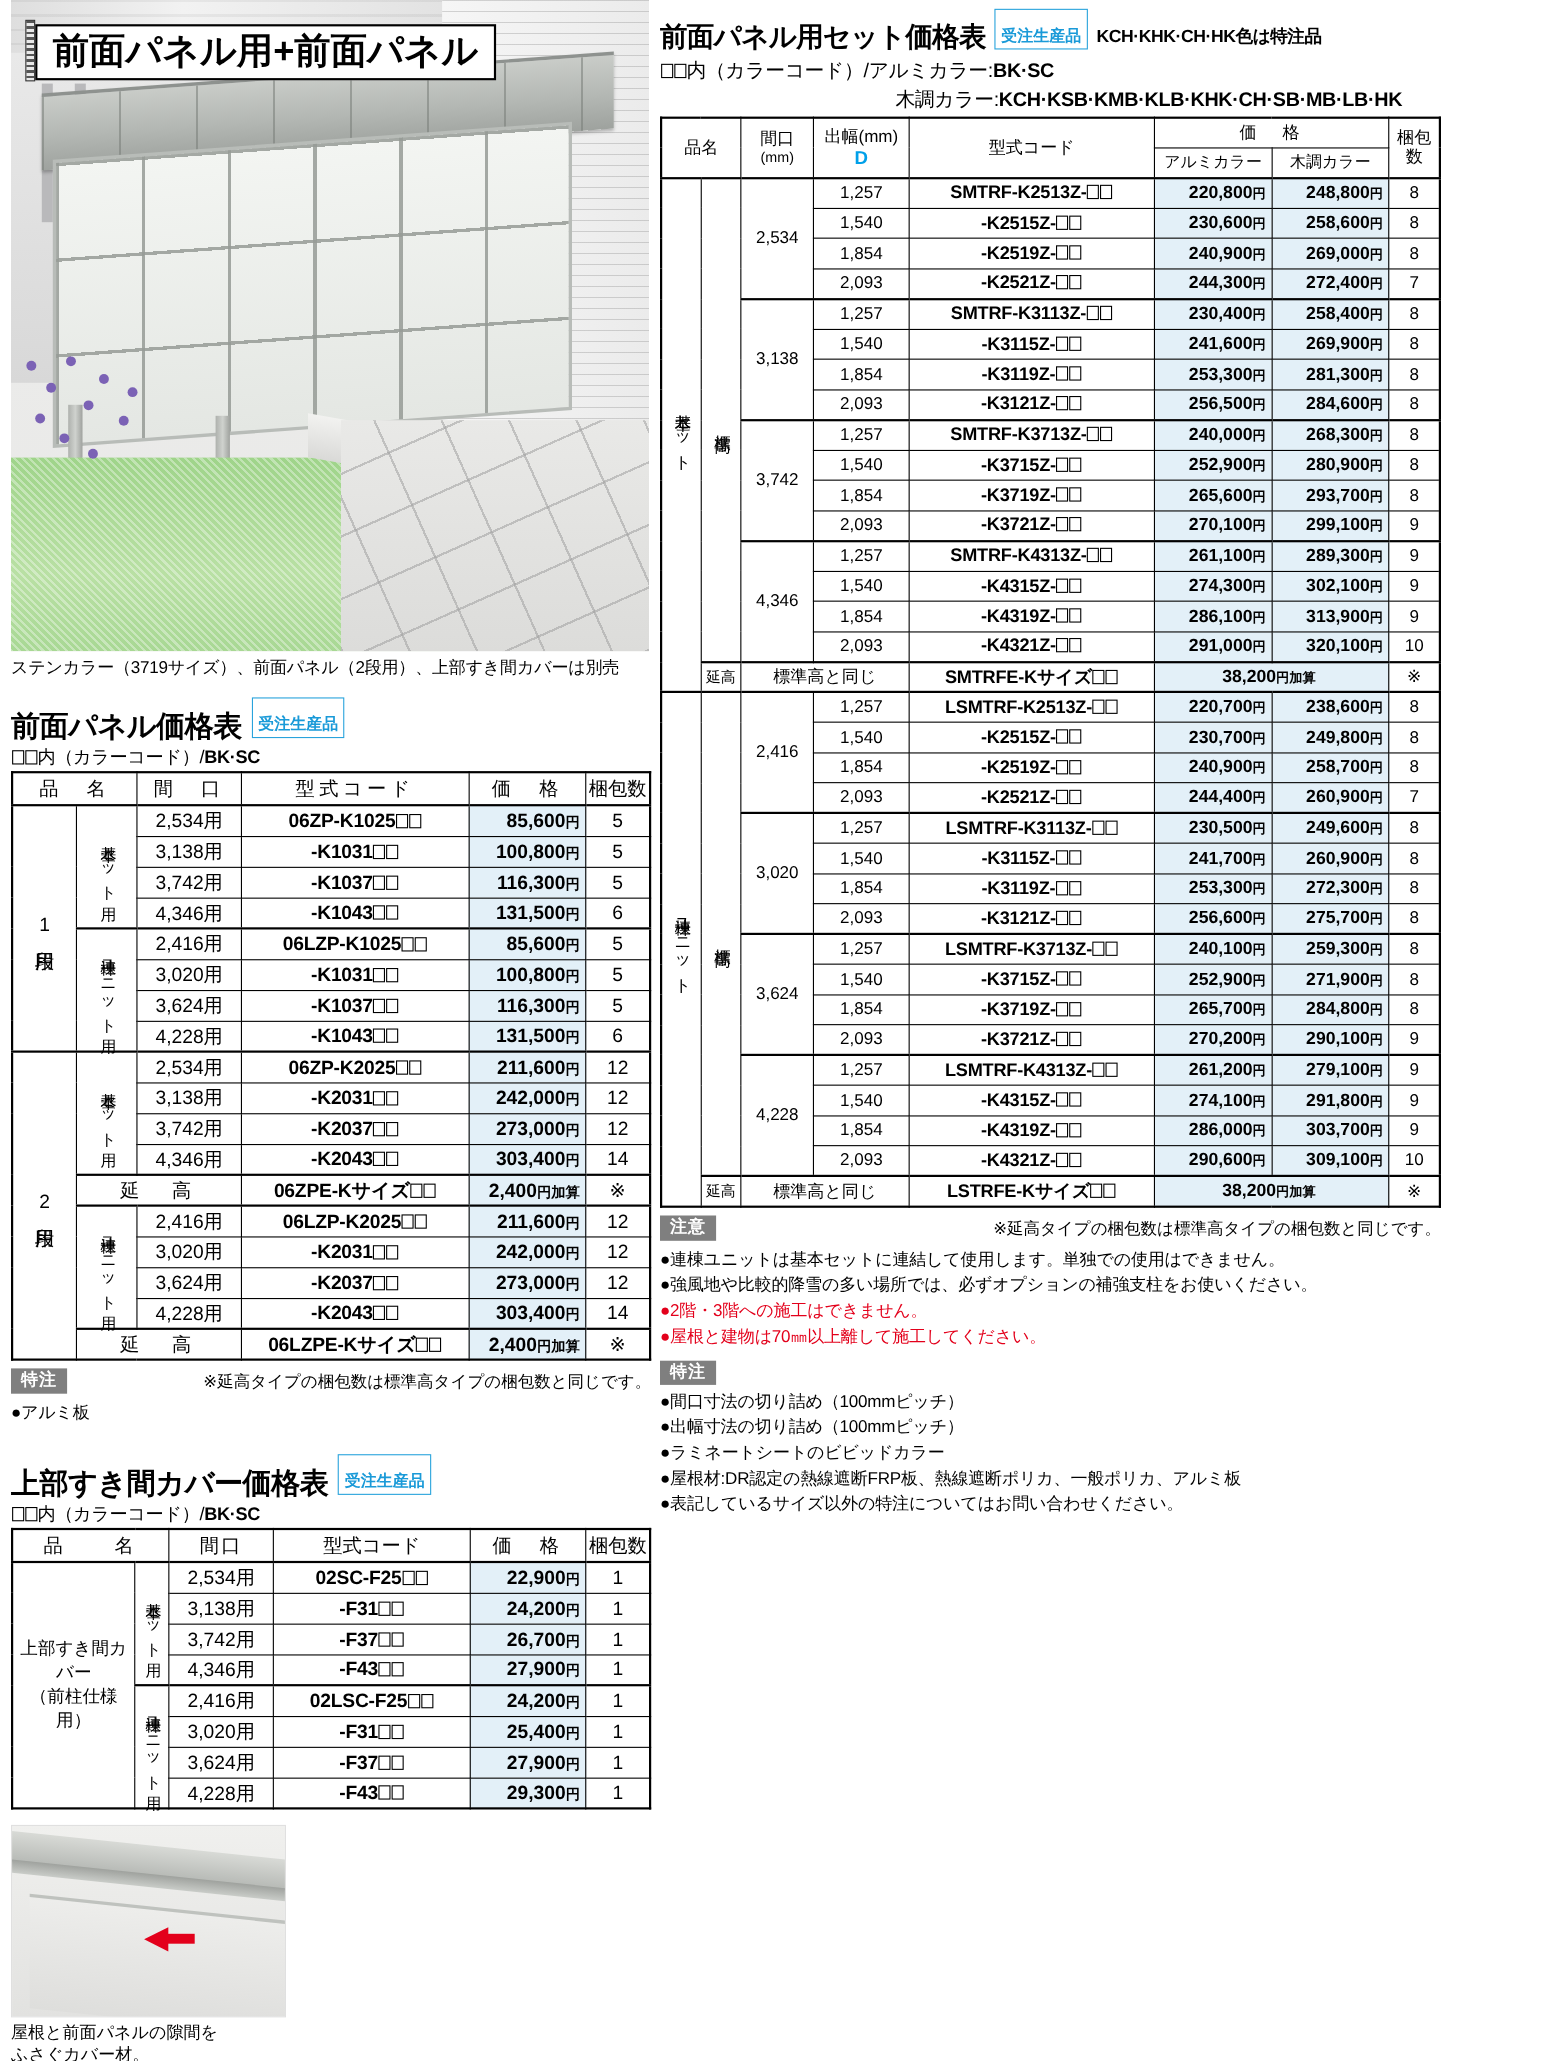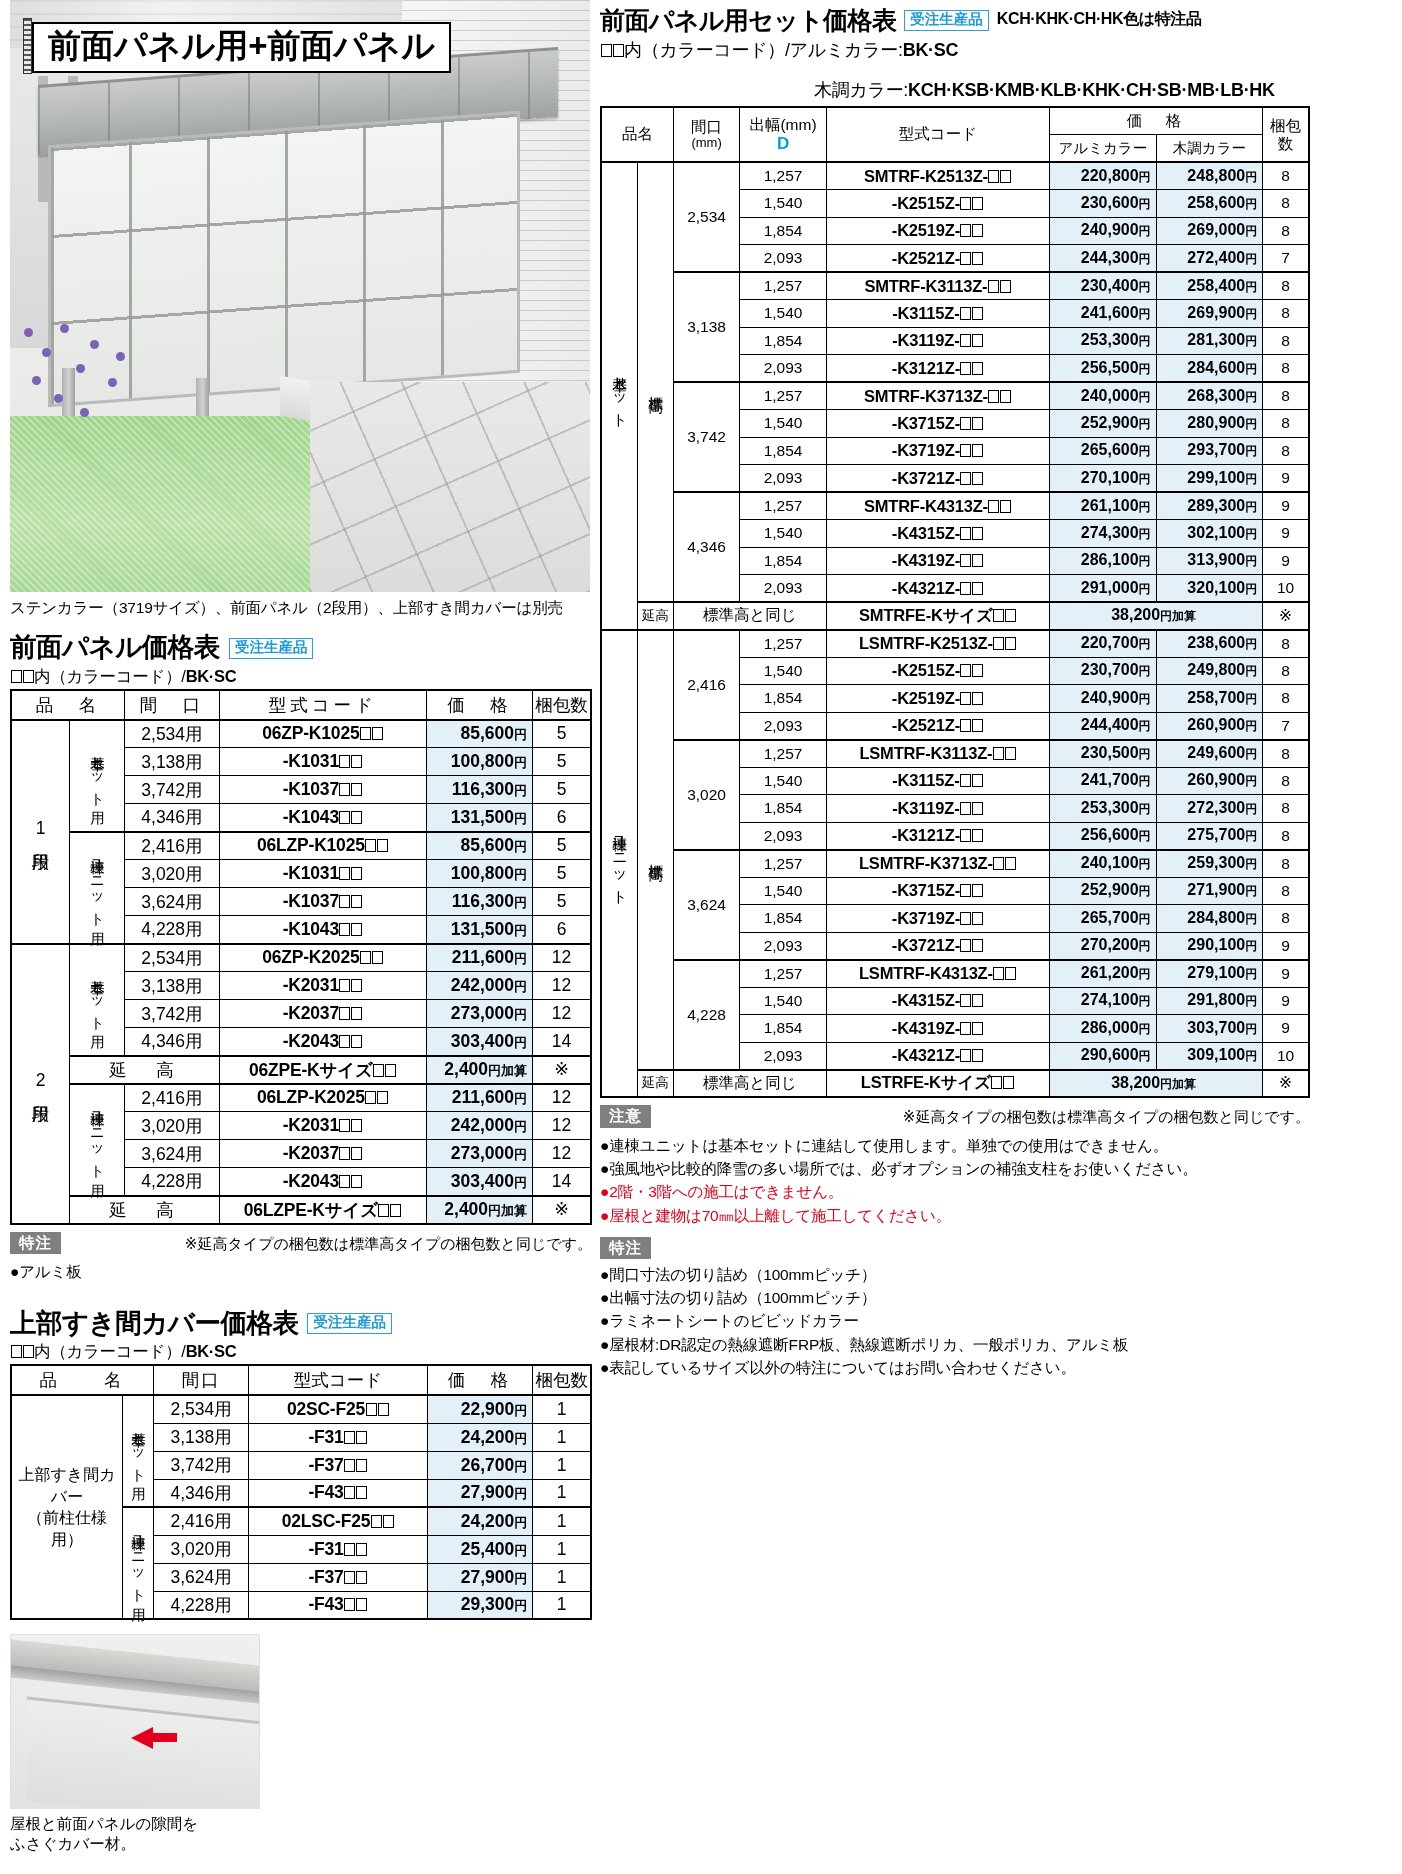--- a/index.html
+++ b/index.html
@@ -113,21 +113,21 @@
     position:absolute; left:13px; top:18px; width:9px; height:56px; z-index:6;
     background: repeating-linear-gradient(180deg,#555 0 2px,#e9e9e9 2px 5px);
     border:1px solid #333;
   }
 
   
   .sec-head { display:flex; align-items:flex-end; gap:9px; margin:16px 0 5px 0; }
   .sec-head h2 { font-size:26.5px; font-weight:bold; margin:0; letter-spacing:-.5px; line-height:1;}
   .badge-order {
     border:1.5px solid #29a3dc; color:#1a9ad8; font-size:14.5px; font-weight:bold;
-    padding:1px 5px 2px 5px; line-height:1.1; white-space:nowrap; margin-bottom:2px;
+    padding:17px 5px 2px 5px; line-height:1.1; white-space:nowrap; margin-bottom:2px;
   }
   .sub-note { font-size:16.5px; font-weight:bold; margin:2px 0 1px 0; letter-spacing:-.3px;}
   .sub-note .thin { font-weight:normal; }
 
   
   table { border-collapse:collapse; width:100%; }
   table td, table th {
     border:1px solid #000; text-align:center; vertical-align:middle;
     font-weight:normal; padding:0;
   }
@@ -482,21 +482,21 @@
 
   <div class="col-right">
     <div class="hdr-title-row">
       <h2 style="font-size:25px;font-weight:bold;margin:0;letter-spacing:-.6px;line-height:1">前面パネル用セット価格表</h2>
       <span class="badge-order">受注生産品</span>
       <span class="hdr-tail">KCH·KHK·CH·HK色は特注品</span>
     </div>
     <div class="colorline" style="margin-top:5px">
       <span class="sq"></span><span class="sq"></span><span class="lbl">内（カラーコード）/アルミカラー:</span><span>BK·SC</span>
     </div>
-    <div class="colorline ind" style="margin-top:16px;margin-bottom:4px">
+    <div class="colorline ind" style="margin-top:2px;margin-bottom:4px">
       <span class="lbl">木調カラー:</span><span>KCH·KSB·KMB·KLB·KHK·CH·SB·MB·LB·HK</span>
     </div>
 
     <table class="tbl-r outer">
 
       <tbody>
           <tr>
         <td colspan="2" rowspan="2" style="width:72px">品名</td>
         <td rowspan="2" style="width:66px;line-height:1.15">
           <div>間口</div>

